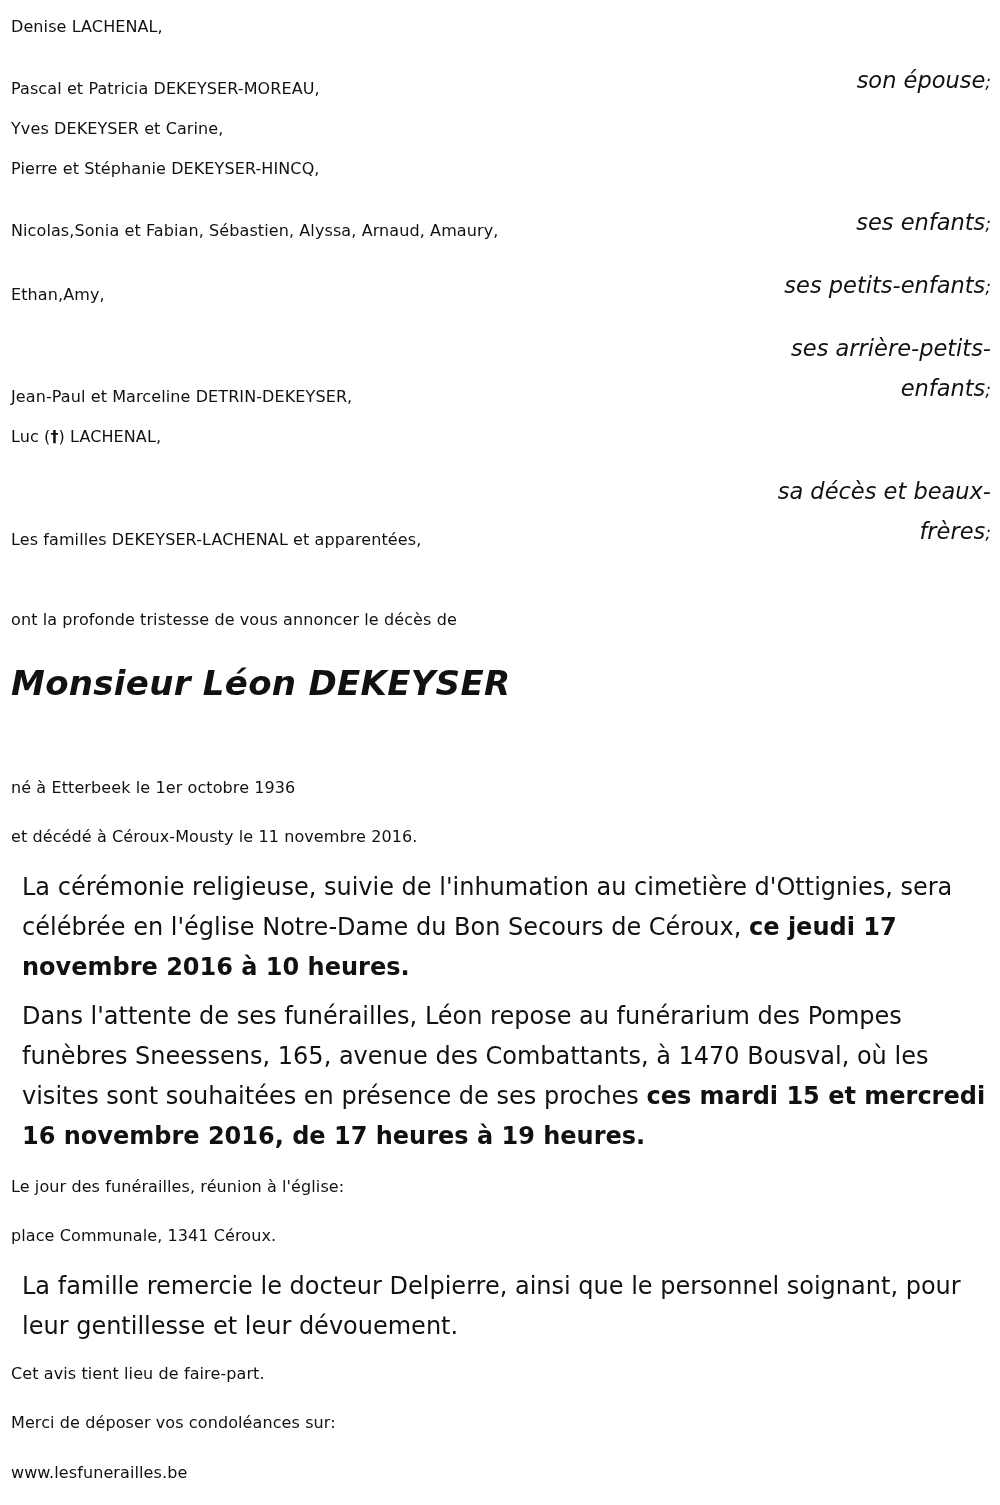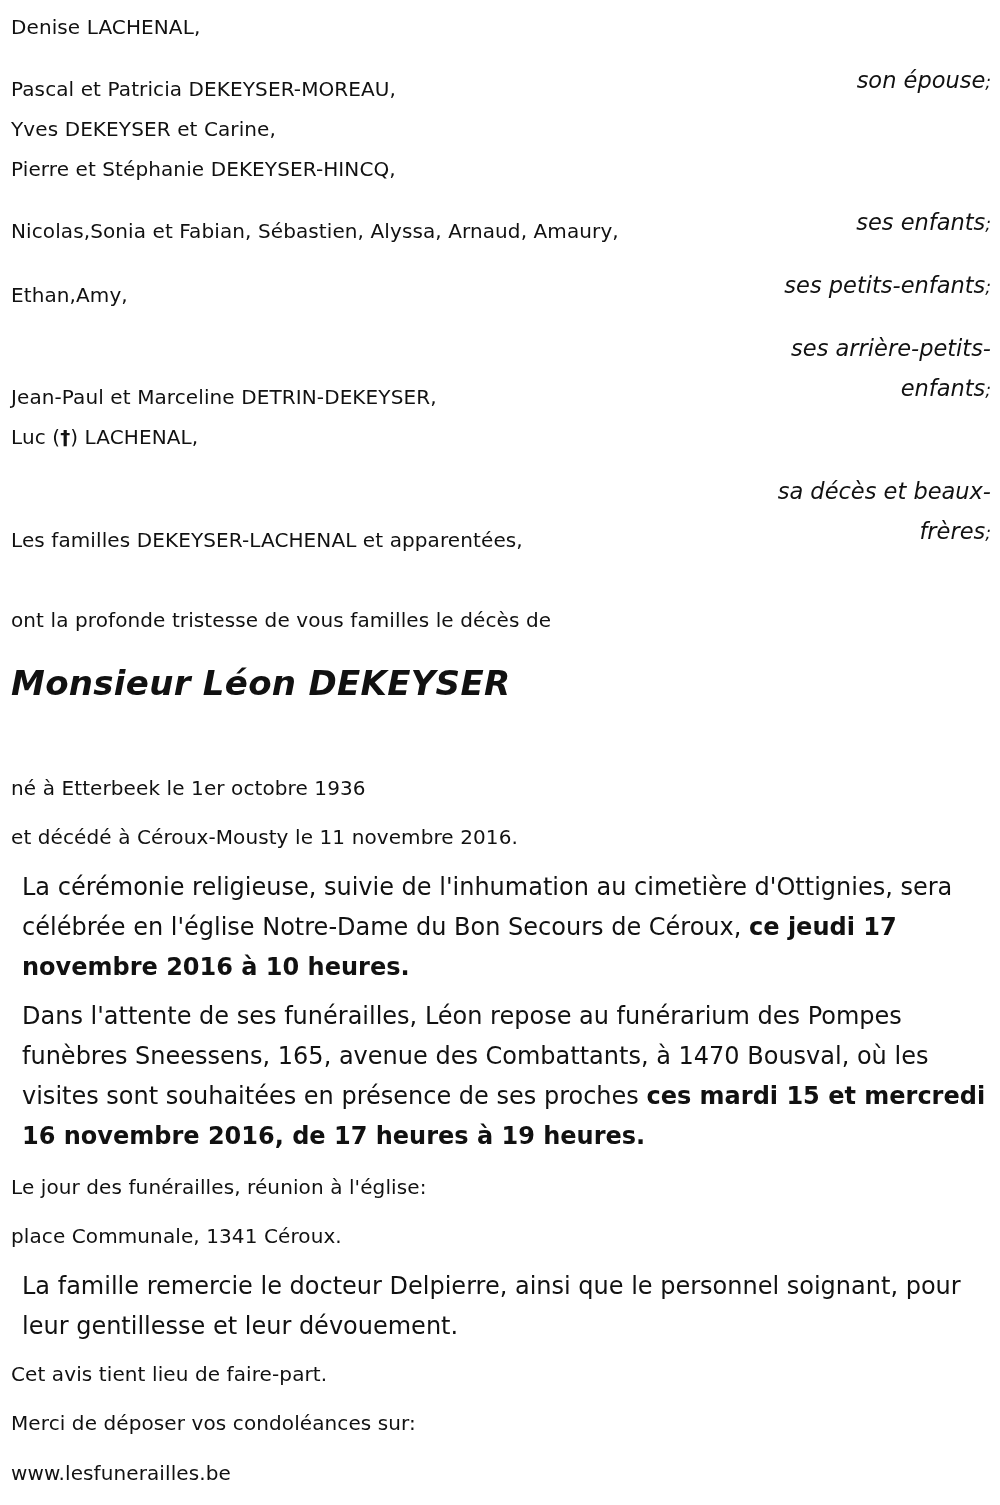--- a/index.html
+++ b/index.html
@@ -1,21 +1,21 @@
 <!DOCTYPE html>
 <html><head>
 <meta charset="utf-8">
 <style>
   html, body { margin: 0; padding: 0; background: #ffffff; }
   body {
     width: 1000px; height: 1505px; position: relative; overflow: hidden;
     font-family: "DejaVu Sans", sans-serif; color: #111111;
   }
   .line {
-    position: absolute; left: 11px; font-size: 20px; line-height: 30px;
+    position: absolute; left: 11px; font-size: 16px; line-height: 30px;
     white-space: nowrap; letter-spacing: 0.1px; text-align: right;
   }
   .rel {
     position: absolute; right: 9px; font-size: 22.5px; line-height: 30px;
     font-style: italic; text-align: right; white-space: nowrap; margin-top: 30px;
   }
   .semi { font-size: 17px; font-style: italic; }
   .title {
     position: absolute; left: 11px; top: 663px; font-size: 34px; line-height: 40px;
     font-weight: bold; white-space: nowrap; letter-spacing: 0.3px; font-style: italic;
@@ -45,21 +45,21 @@
   <div class="rel" style="top:303px">ses arrière-petits-</div>
   <div class="rel" style="top:343px"><span>enfants</span><span class="semi">;</span></div>
 
   <div class="line" style="top:382px">Jean-Paul et Marceline DETRIN-DEKEYSER,</div>
   <div class="line" style="top:422px"><span>Luc (</span><span style="font-weight:bold">†</span><span>) LACHENAL,</span></div>
   <div class="rel" style="top:446px">sa décès et beaux-</div>
   <div class="rel" style="top:486px"><span>frères</span><span class="semi">;</span></div>
 
   <div class="line" style="top:525px">Les familles DEKEYSER-LACHENAL et apparentées,</div>
 
-  <div class="line" style="top:605px">ont la profonde tristesse de vous familles le décès de</div>
+  <div class="line" style="top:605px">ont la profonde tristesse de vous annoncer le décès de</div>
 
   <div class="title">Monsieur Léon DEKEYSER</div>
 
   <div class="line" style="top:773px">né à Etterbeek le 1er octobre 1936</div>
   <div class="line" style="top:822px">et décédé à Céroux-Mousty le 11 novembre 2016.</div>
 
   <div class="para" style="top:867px"><span>La cérémonie religieuse, suivie de l'inhumation au cimetière d'Ottignies, sera célébrée en l'église Notre-Dame du Bon Secours de Céroux, </span><b>ce jeudi 17 novembre 2016 à 10 heures.</b></div>
 
   <div class="para" style="top:996px"><span>Dans l'attente de ses funérailles, Léon repose au funérarium des Pompes funèbres Sneessens, 165, avenue des Combattants, à 1470 Bousval, où les visites sont souhaitées en présence de ses proches </span><b>ces mardi 15 et mercredi 16 novembre 2016, de 17 heures à 19 heures.</b></div>
 

